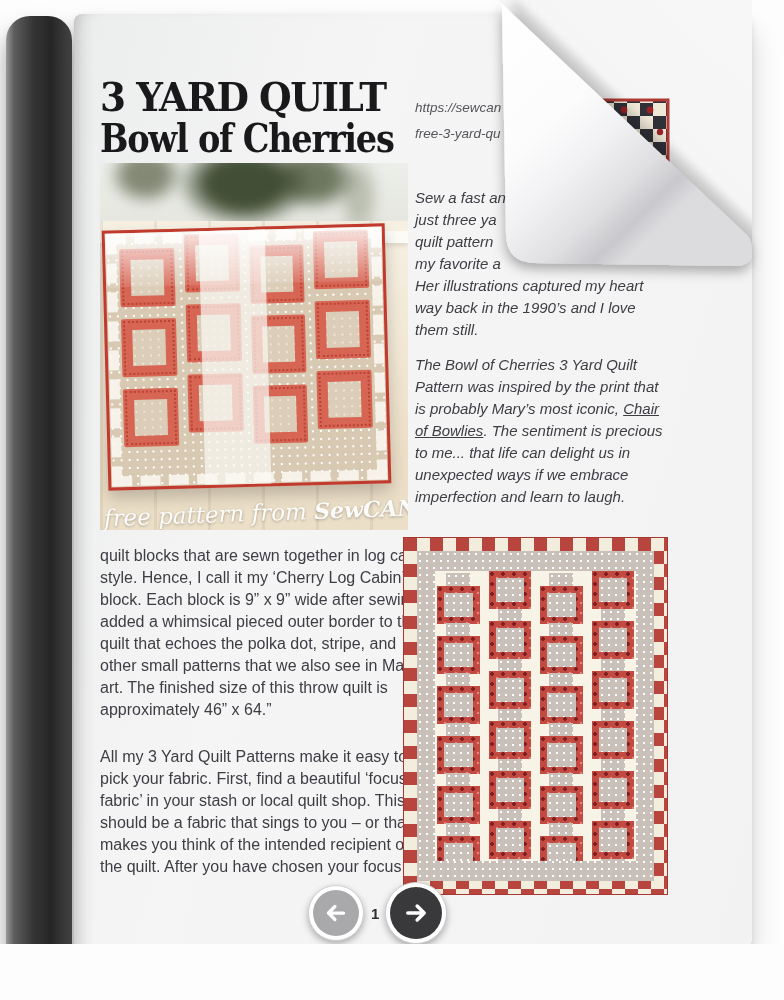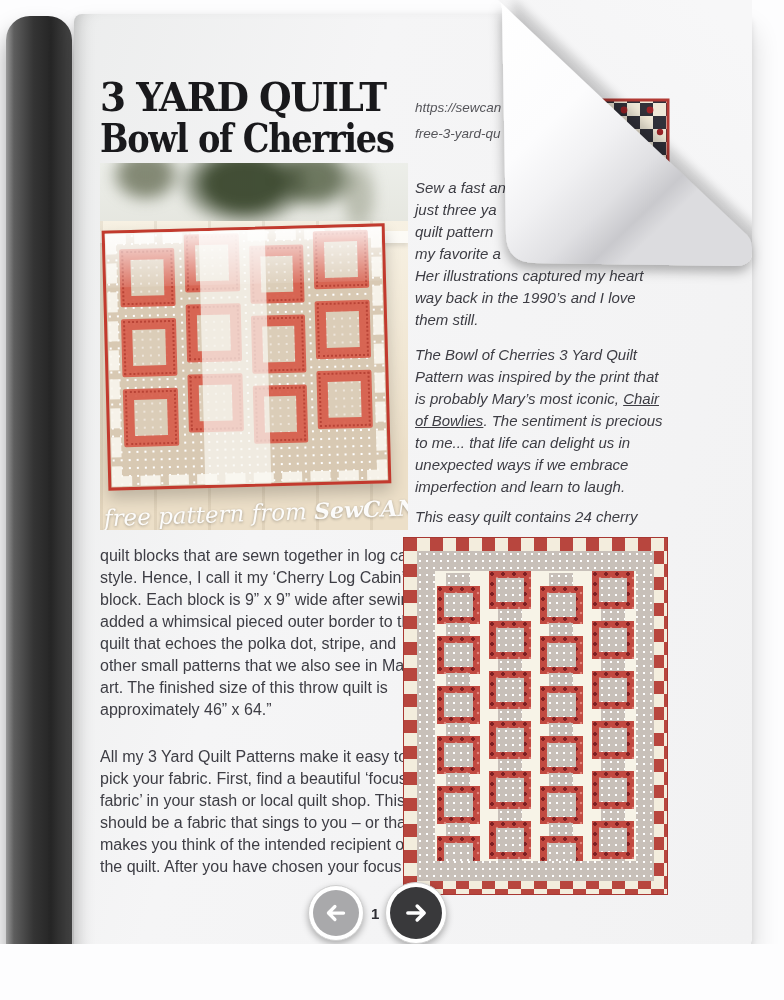--- a/index.html
+++ b/index.html
@@ -50,21 +50,21 @@
   .pring:nth-child(even){transform:translateY(-13px);}
   .watermark{position:absolute;left:4px;right:4px;bottom:4px;z-index:3;transform:rotate(-2deg);
     color:rgba(255,255,255,.95);text-shadow:0 1px 3px rgba(0,0,0,.30);white-space:nowrap;
     font-family:"DejaVu Serif","Liberation Serif",serif;font-style:italic;}
   .watermark .wm-script{font-size:23px;}
   .watermark .wm-brand{font-size:22px;font-weight:700;}
 
   
   .right-col{position:absolute;left:341px;top:81px;width:258px;color:#3d3d44;font-size:15px;line-height:22px;z-index:1;font-style:italic;}
   .src-url{font-size:13.5px;line-height:26px;color:#55555a;white-space:pre;margin:0 0 0 0;}
-  .rc-frag{white-space:pre;margin-top:30px;}
+  .rc-frag{white-space:pre;margin-top:40px;}
   .rc-para{margin-top:13px;width:258px;}
   .rc-line{margin-top:8px;white-space:pre;}
   .link{text-decoration:underline;cursor:pointer;}
   .left-col{position:absolute;left:26px;top:531px;width:318px;color:#3d3d44;font-size:16px;line-height:22px;z-index:1;}
   .lc-para{white-space:pre;}
   .lc-para + .lc-para{margin-top:25px;}
 
   
   .diagram{position:absolute;left:329px;top:523px;width:265px;height:358px;box-sizing:border-box;z-index:1;
     border:1.5px solid #a83732;padding:13px;
@@ -149,21 +149,20 @@
       <div class="src-url"><span>https://sewcan</span>
 <span>free-3-yard-qu</span></div>
       <div class="rc-frag">Sew a fast an
 just three ya
 quilt pattern
 my favorite a
 Her illustrations captured my heart
 way back in the 1990’s and I love
 them still.</div>
       <div class="rc-para"><span>The Bowl of Cherries 3 Yard Quilt Pattern was inspired by the print that is probably Mary’s most iconic, </span><span class="link">Chair of Bowlies</span><span>. The sentiment is precious to me... that life can delight us in unexpected ways if we embrace imperfection and learn to laugh.</span></div>
-      <div class="rc-line">This easy quilt contains 24 cherry</div>
     </div>
 
     <div class="left-col">
       <div class="lc-para">quilt blocks that are sewn together in log cabin
 style. Hence, I call it my ‘Cherry Log Cabin’ quilt
 block. Each block is 9” x 9” wide after sewing. I
 added a whimsical pieced outer border to the
 quilt that echoes the polka dot, stripe, and
 other small patterns that we also see in Mary’s
 art. The finished size of this throw quilt is

